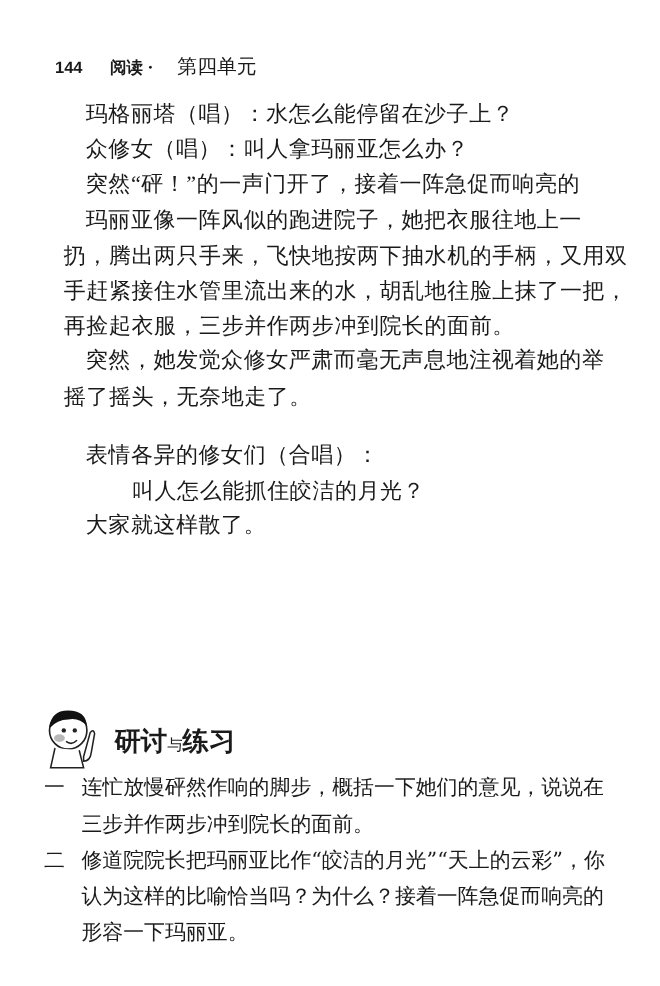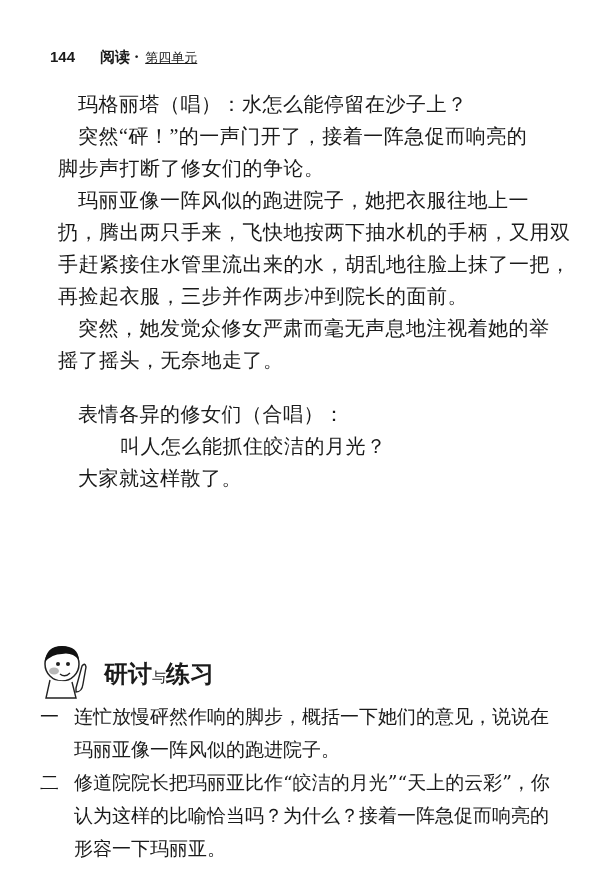--- a/index.html
+++ b/index.html
@@ -1,21 +1,21 @@
 <!DOCTYPE html>
 <html><head>
 <meta charset="utf-8">
 <style>
   html, body { margin: 0; padding: 0; background: #ffffff; }
   body { width: 600px; height: 896px; position: relative; overflow: hidden;
          font-family: "DejaVu Serif", "Liberation Serif", serif; color: #1a1a1a; }
   .header { position: absolute; top: 48px; left: 50px; font-size: 15px; display: flex; align-items: baseline; }
   .page-num { font-family: "Liberation Sans", sans-serif; font-weight: bold; width: 50px; }
   .unit-title { font-family: "DejaVu Sans", sans-serif; font-weight: bold; }
-  .unit-sub { font-size: 13px; margin-left: 2px; text-decoration: underline; }
+  .unit-sub { font-size: 18px; margin-left: 18px; }
   .body { position: absolute; left: 58px; top: 88px; width: 500px; font-size: 20px; line-height: 32px; letter-spacing: 0.5px; }
   .line { white-space: nowrap; height: 32px; }
   .indent { padding-left: 20px; font-family: Liberation Serif, serif; }
   .indent2 { padding-left: 62px; }
   .gap { height: 22px; }
   .exercise-head { position: absolute; left: 36px; top: 640px; height: 62px; display: flex; align-items: center; }
   .kid { width: 62px; height: 62px; }
   .exercise-title { font-family: "DejaVu Sans", sans-serif; font-weight: bold; font-size: 24px; margin-left: 6px; margin-top: 6px; }
   .exercise-title .small { font-size: 14px; font-weight: normal; }
   .exercises { position: absolute; left: 40px; top: 700px; width: 540px; font-size: 19px; line-height: 33px; }
@@ -28,22 +28,22 @@
 
 <div class="header">
   <span class="page-num">144</span>
   <span class="unit-title">阅读</span>
   <span style="margin:0 4px;font-weight:bold;">·</span>
   <span class="unit-sub">第四单元</span>
 </div>
 
 <div class="body">
   <div class="line indent">玛格丽塔（唱）：水怎么能停留在沙子上？</div>
+  <div class="line indent">众修女（唱）：叫人拿玛丽亚怎么办？</div>
   <div class="line indent">突然“砰！”的一声门开了，接着一阵急促而响亮的</div>
-  <div class="line">脚步声打断了修女们的争论。</div>
   <div class="line indent">玛丽亚像一阵风似的跑进院子，她把衣服往地上一</div>
   <div class="line">扔，腾出两只手来，飞快地按两下抽水机的手柄，又用双</div>
   <div class="line">手赶紧接住水管里流出来的水，胡乱地往脸上抹了一把，</div>
   <div class="line">再捡起衣服，三步并作两步冲到院长的面前。</div>
   <div class="line indent">突然，她发觉众修女严肃而毫无声息地注视着她的举</div>
   <div class="line">摇了摇头，无奈地走了。</div>
   <div class="gap"></div>
   <div class="line indent">表情各异的修女们（合唱）：</div>
   <div class="line indent2">叫人怎么能抓住皎洁的月光？</div>
   <div class="line indent">大家就这样散了。</div>
@@ -61,21 +61,21 @@
     <path d="M40 48 L46 26 Q49 22 50 27 L47 44 Q46 52 40 52 Z" fill="#fff" stroke="#222" stroke-width="1.4"></path>
   </svg>
   <span class="exercise-title"><span>研讨</span><span class="small">与</span><span>练习</span></span>
 </div>
 
 <div class="exercises">
   <div class="ex-item">
     <span class="ex-num">一</span>
     <div class="ex-lines">
       <div class="line">连忙放慢砰然作响的脚步，概括一下她们的意见，说说在</div>
-      <div class="line">玛丽亚像一阵风似的跑进院子。</div>
+      <div class="line">三步并作两步冲到院长的面前。</div>
     </div>
   </div>
   <div class="ex-item">
     <span class="ex-num">二</span>
     <div class="ex-lines">
       <div class="line">修道院院长把玛丽亚比作“皎洁的月光”“天上的云彩”，你</div>
       <div class="line">认为这样的比喻恰当吗？为什么？接着一阵急促而响亮的</div>
       <div class="line">形容一下玛丽亚。</div>
     </div>
   </div>

